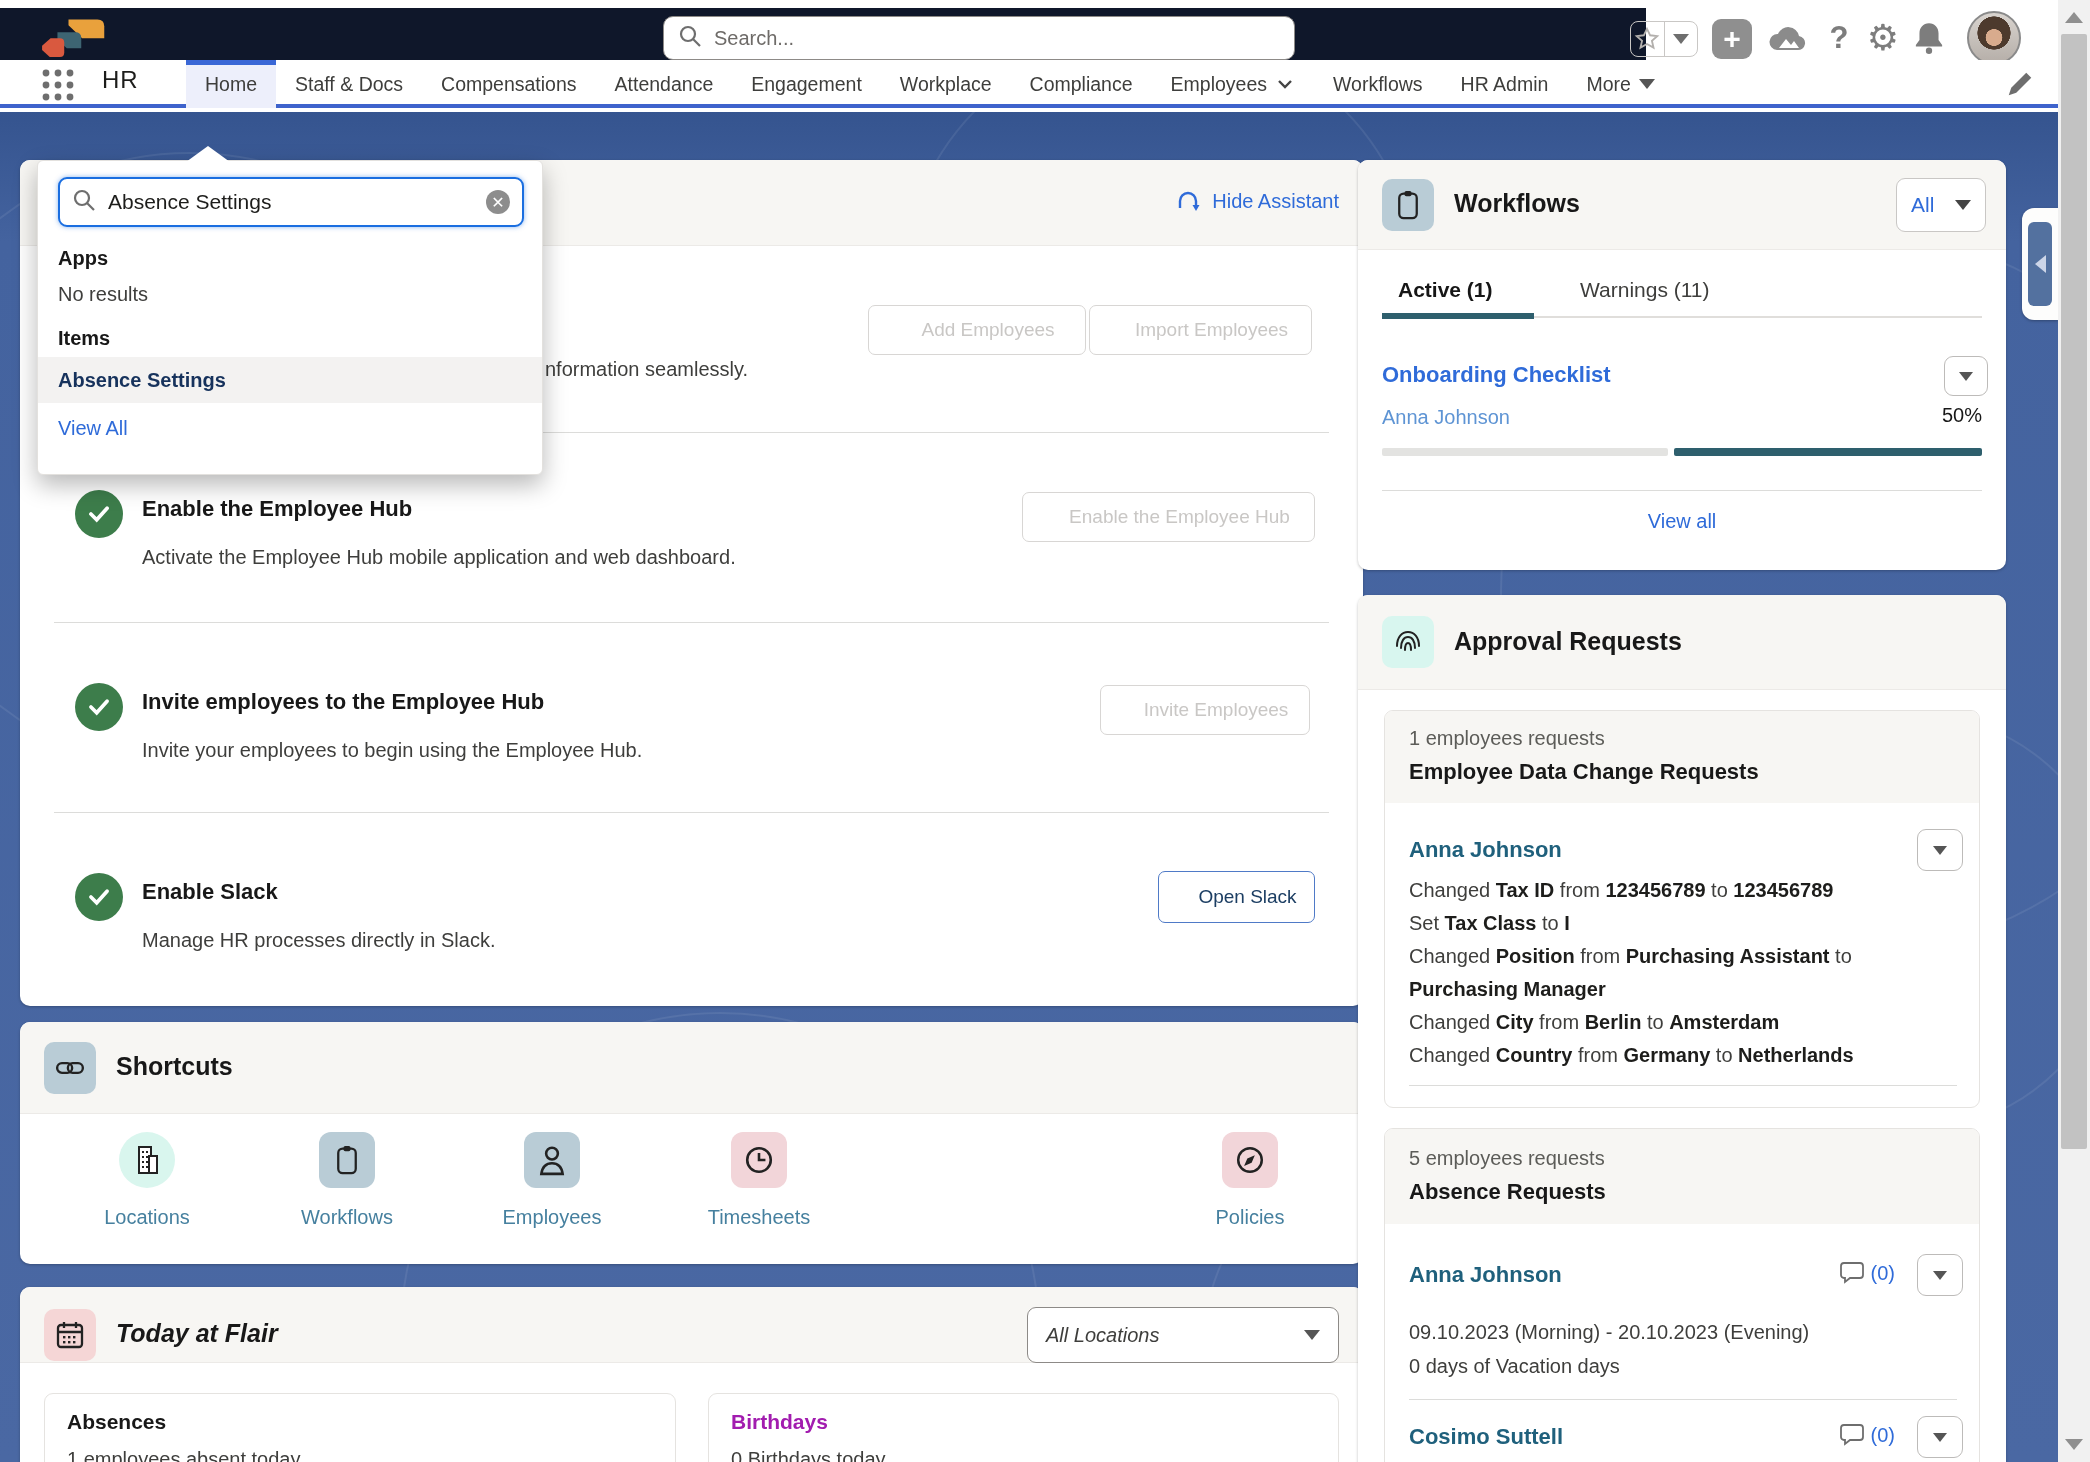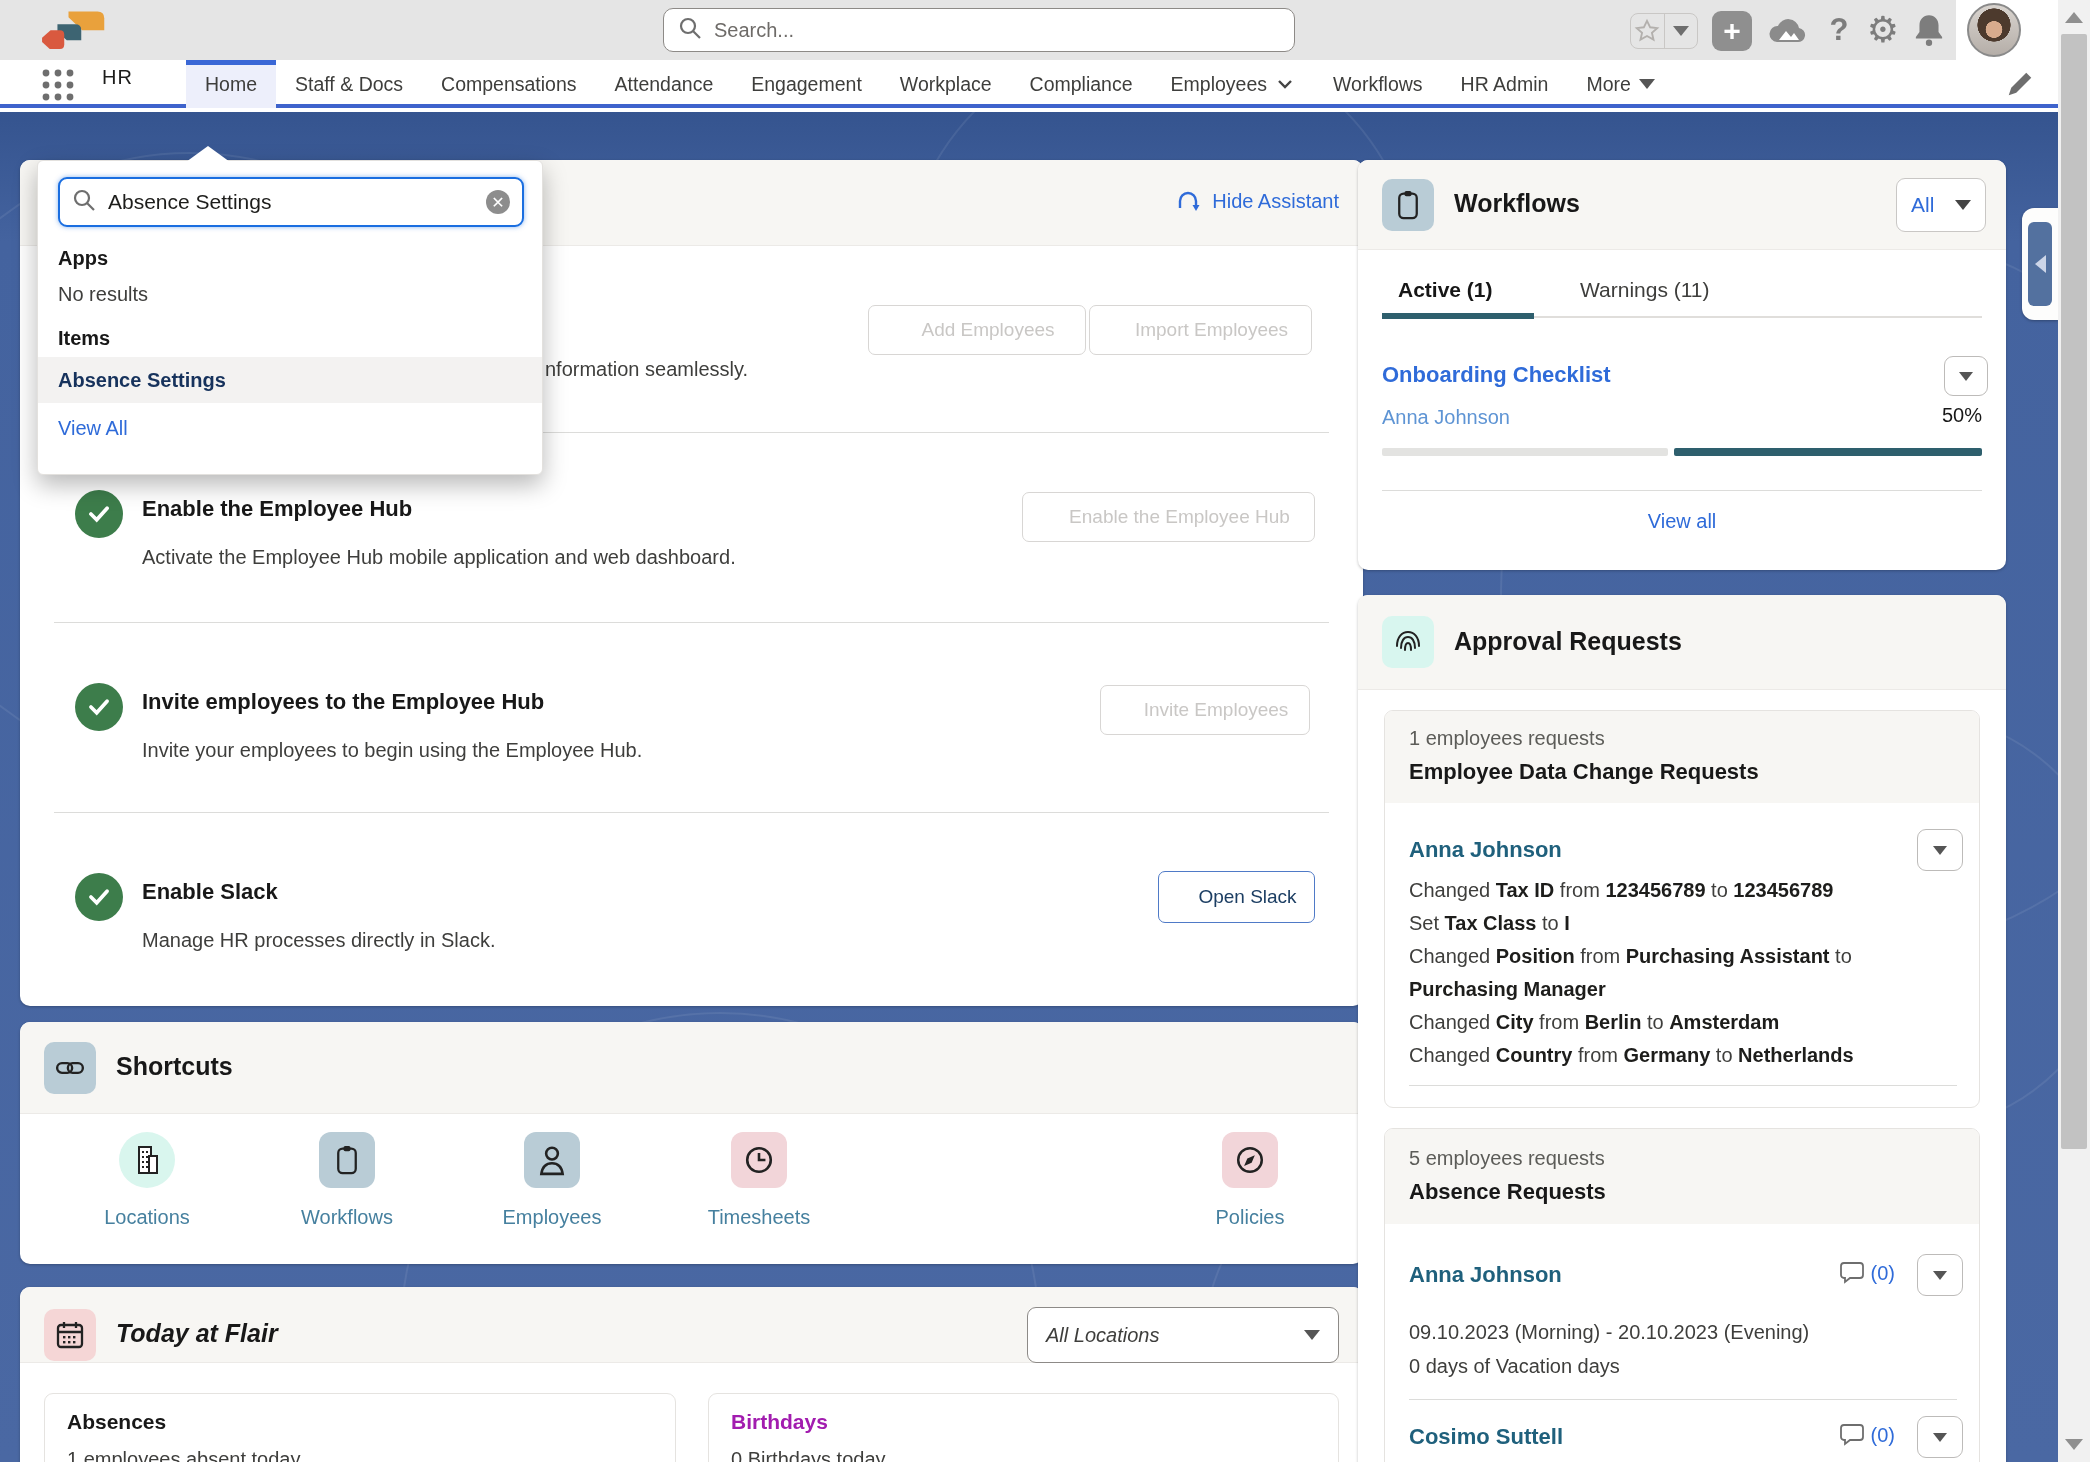--- a/index.html
+++ b/index.html
@@ -1,38 +1,38 @@
 <!DOCTYPE html>
 <html><head>
 <meta charset="utf-8">
 <style>
   html,body{margin:0;padding:0;background:#20355e;}
   *{box-sizing:border-box;font-family:"Liberation Sans","DejaVu Sans",sans-serif;}
   .stage{position:relative;width:2090px;height:1462px;overflow:hidden;background:#fff;}
   .abs{position:absolute;}
   
-  .topbar{position:absolute;left:0;top:0;width:1956px;height:60px;background:#e5e5e5;z-index:30;}
+  .topbar{position:absolute;left:0;top:8px;width:1646px;height:60px;background:#0f172a;z-index:30;}
   .gsearch{position:absolute;left:663px;top:8px;width:632px;height:44px;border:1px solid #8d8a87;border-radius:10px;background:#fff;display:flex;align-items:center;padding:0 14px;gap:10px;}
   .gsearch input{border:none;outline:none;font-size:20px;color:#444;width:100%;background:transparent;}
   .gsearch input::placeholder{color:#6e6b68;}
   .iconbtn{position:absolute;display:flex;align-items:center;justify-content:center;background:transparent;border:none;cursor:pointer;padding:0;}
   .favcombo{position:absolute;left:1630px;top:13px;width:68px;height:36px;border:1px solid #c9c7c5;border-radius:8px;display:flex;}
   .favcombo .cell{flex:1;display:flex;align-items:center;justify-content:center;}
   .favcombo .cell+.cell{border-left:1px solid #c9c7c5;}
   .plusbtn{position:absolute;left:1712px;top:11px;width:40px;height:40px;border-radius:9px;background:#8f8f8f;color:#fff;display:flex;align-items:center;justify-content:center;font-size:30px;font-weight:700;line-height:1;}
   .qmark{font-size:31px;font-weight:700;color:#7d7d7d;}
   .gear{font-size:36px;color:#7d7d7d;line-height:1;}
   .avatar{position:absolute;left:1967px;top:3px;width:54px;height:54px;border-radius:50%;border:2px solid #8a8a8a;background:
     radial-gradient(circle at 50% 49%,#d8ab8d 0 23%,rgba(0,0,0,0) 24%),
     radial-gradient(circle at 50% 40%,#4d3a2d 0 42%,rgba(0,0,0,0) 43%),
     linear-gradient(#d9d4cf,#b5aea8);}
   
   .navbar{position:absolute;left:0;top:60px;width:2058px;height:48px;background:#fff;border-bottom:4px solid #3e63cc;z-index:30;}
   .waffle{position:absolute;left:40px;top:7px;width:36px;height:36px;}
-  .appname{position:absolute;left:102px;top:6px;font-size:20px;color:#1d1d1b;letter-spacing:1px;}
+  .appname{position:absolute;left:102px;top:6px;font-size:24px;color:#1d1d1b;letter-spacing:1px;}
   .tabs{position:absolute;left:186px;top:0;height:48px;display:flex;}
   .tab{height:48px;display:flex;align-items:center;gap:8px;padding:0 19px;font-size:19.5px;color:#3e3e3c;cursor:pointer;white-space:nowrap;}
   .tab.active{background:#edeffb;box-shadow:inset 0 5px 0 #3a67d6;}
   .tri{width:0;height:0;border-left:8px solid transparent;border-right:8px solid transparent;border-top:10px solid #555;}
   .pencil{position:absolute;left:2005px;top:9px;}
   
   .bg{position:absolute;left:0;top:112px;width:2090px;height:1350px;background:linear-gradient(180deg,#35548f 0,#44639f 130px,#4a68a3 100%);overflow:hidden;}
   .circ{position:absolute;border:2px solid rgba(255,255,255,.08);border-radius:50%;}
   
   .card{position:absolute;background:#fff;border-radius:10px;box-shadow:0 1px 3px rgba(0,0,0,.25);}

